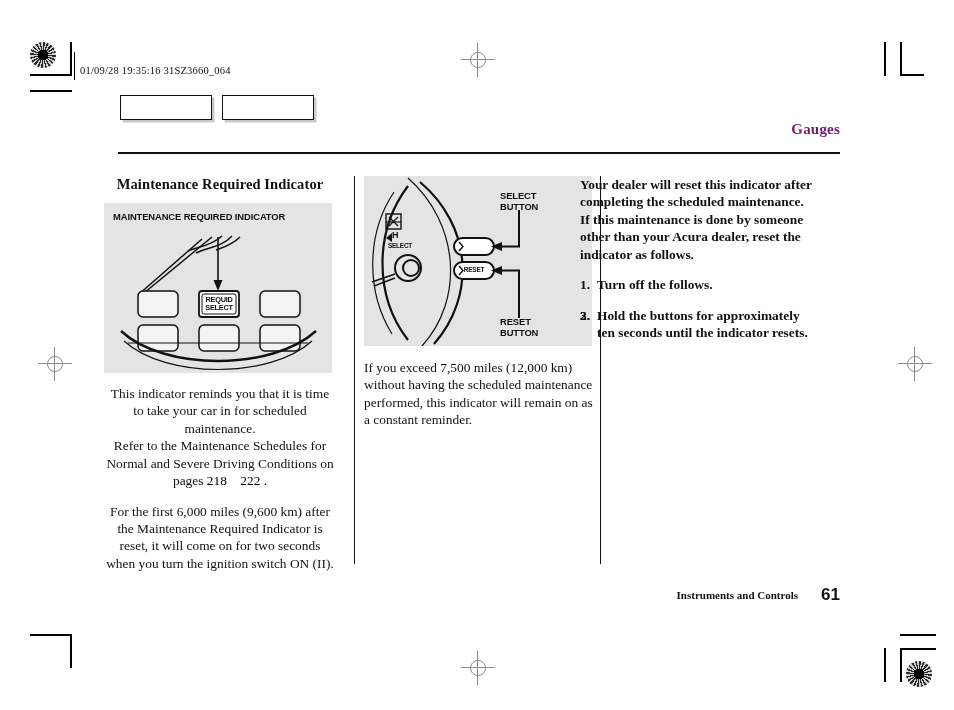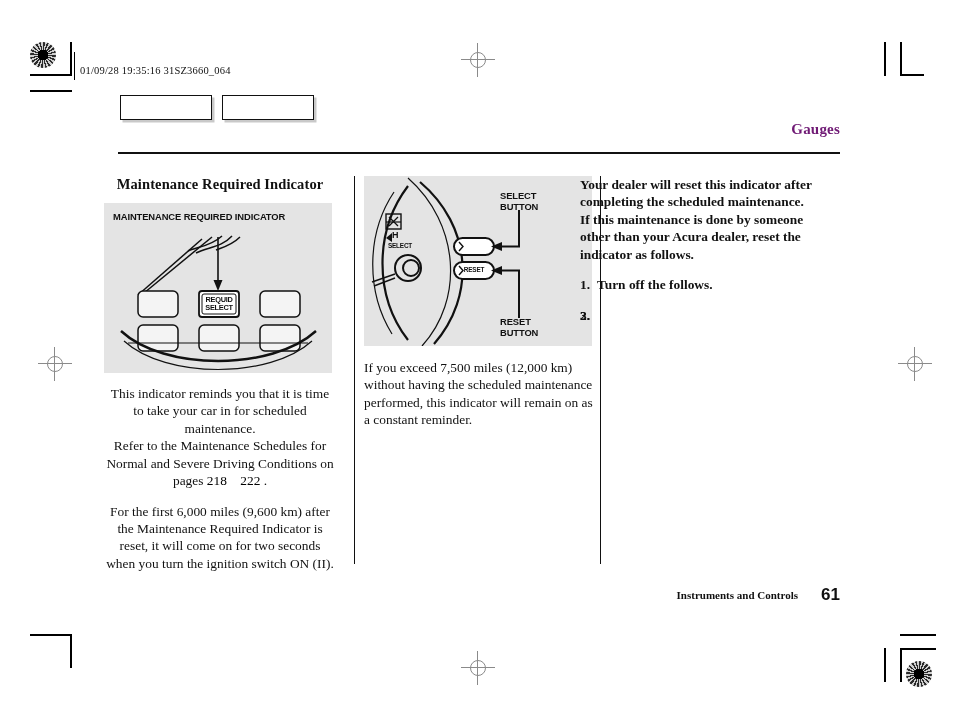--- a/index.html
+++ b/index.html
@@ -289,20 +289,21 @@
     <ol class="steps">
       <li>
         <span class="num">1.</span>
         <span>Turn off the follows.</span>
       </li>
       <li>
         <span class="num">2.</span>
       </li>
       <li>
         <span class="num">3.</span>
+        <span>Hold the buttons for approximately ten seconds until the indicator resets.</span>
       </li>
     </ol>
   </div>
 
   <div class="foot-chap">Instruments and Controls</div>
   <div class="foot-pg">61</div>
 
 </div>
 
 </body></html>

